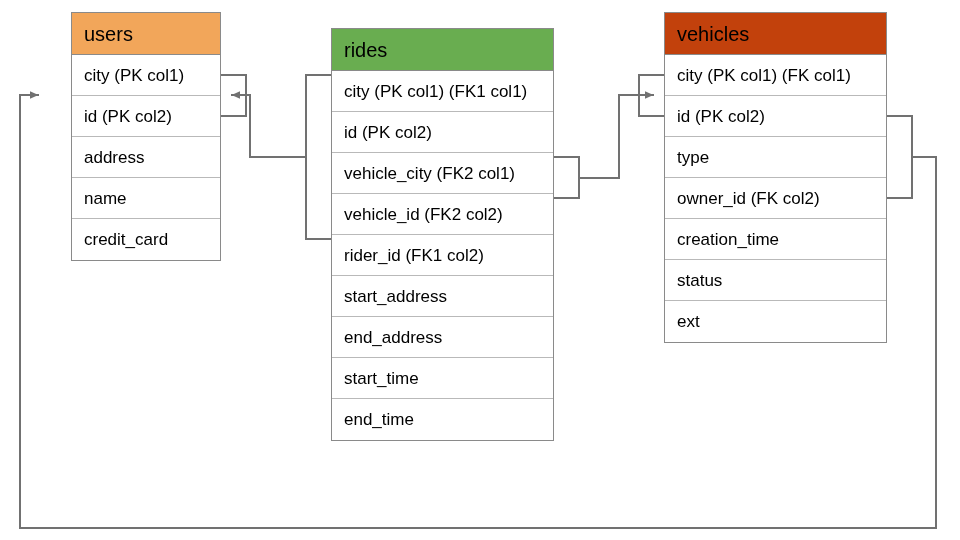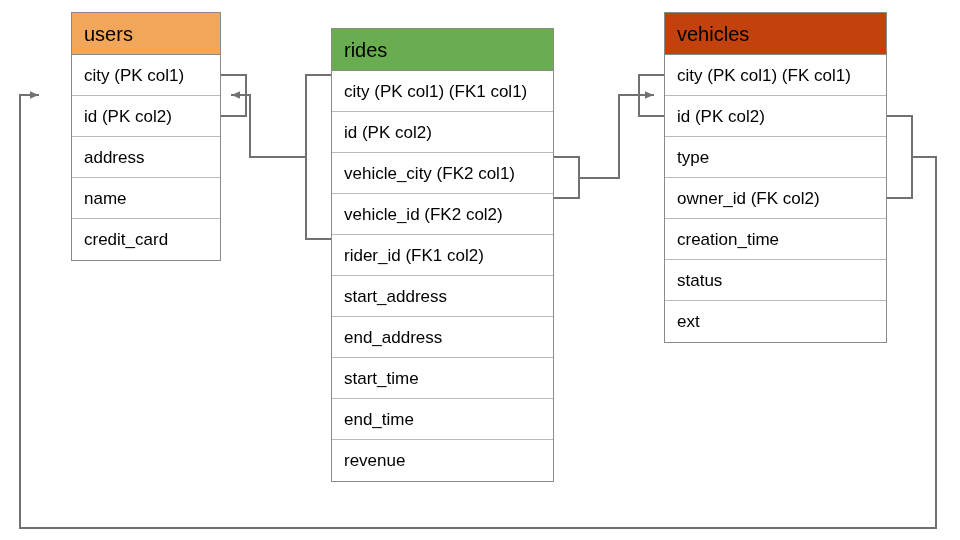--- a/index.html
+++ b/index.html
@@ -109,21 +109,20 @@
     <div class="entity-header" style="background:#69ad50">rides</div>
     <div class="entity-row">city (PK col1) (FK1 col1)</div>
     <div class="entity-row">id (PK col2)</div>
     <div class="entity-row">vehicle_city (FK2 col1)</div>
     <div class="entity-row">vehicle_id (FK2 col2)</div>
     <div class="entity-row">rider_id (FK1 col2)</div>
     <div class="entity-row">start_address</div>
     <div class="entity-row">end_address</div>
     <div class="entity-row">start_time</div>
     <div class="entity-row">end_time</div>
-    <div class="entity-row">revenue</div>
   </div>
 
   <div class="entity" id="entity-vehicles">
     <div class="entity-header" style="background:#c2410c">vehicles</div>
     <div class="entity-row">city (PK col1) (FK col1)</div>
     <div class="entity-row">id (PK col2)</div>
     <div class="entity-row">type</div>
     <div class="entity-row">owner_id (FK col2)</div>
     <div class="entity-row">creation_time</div>
     <div class="entity-row">status</div>

